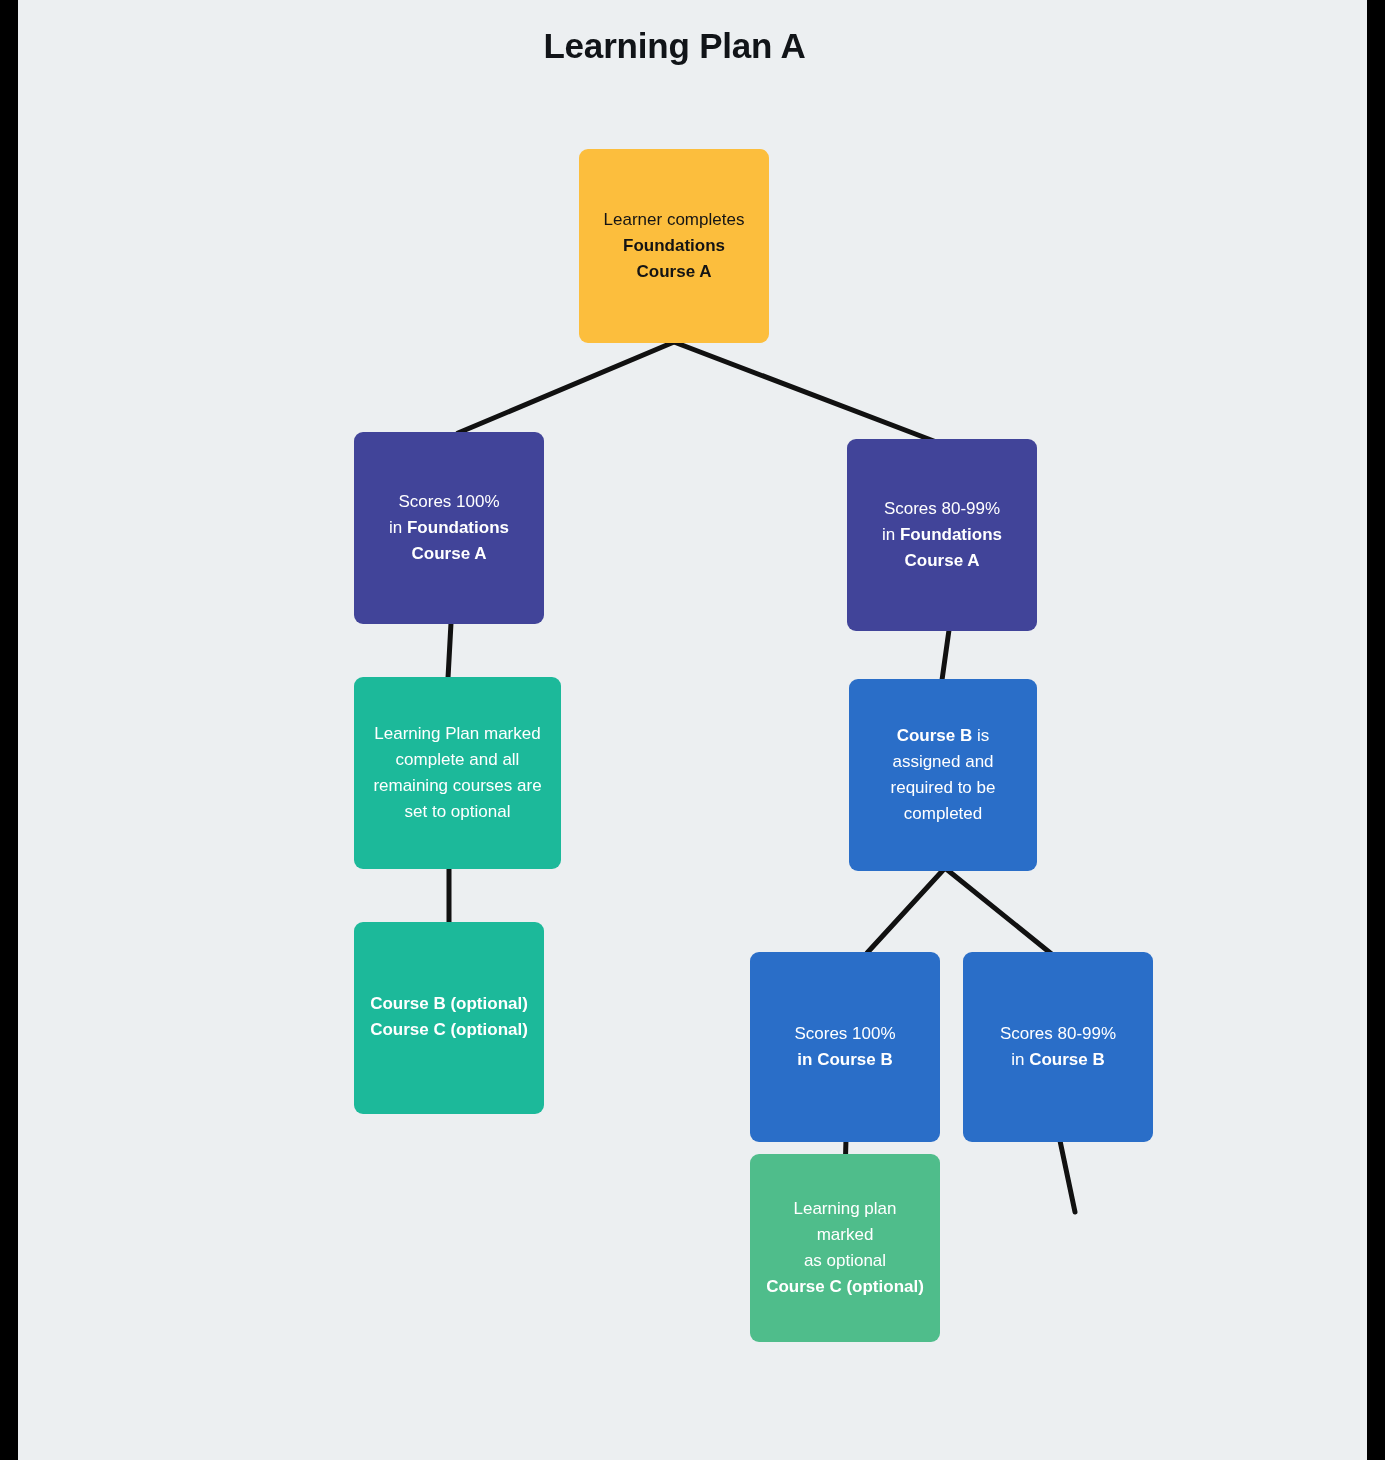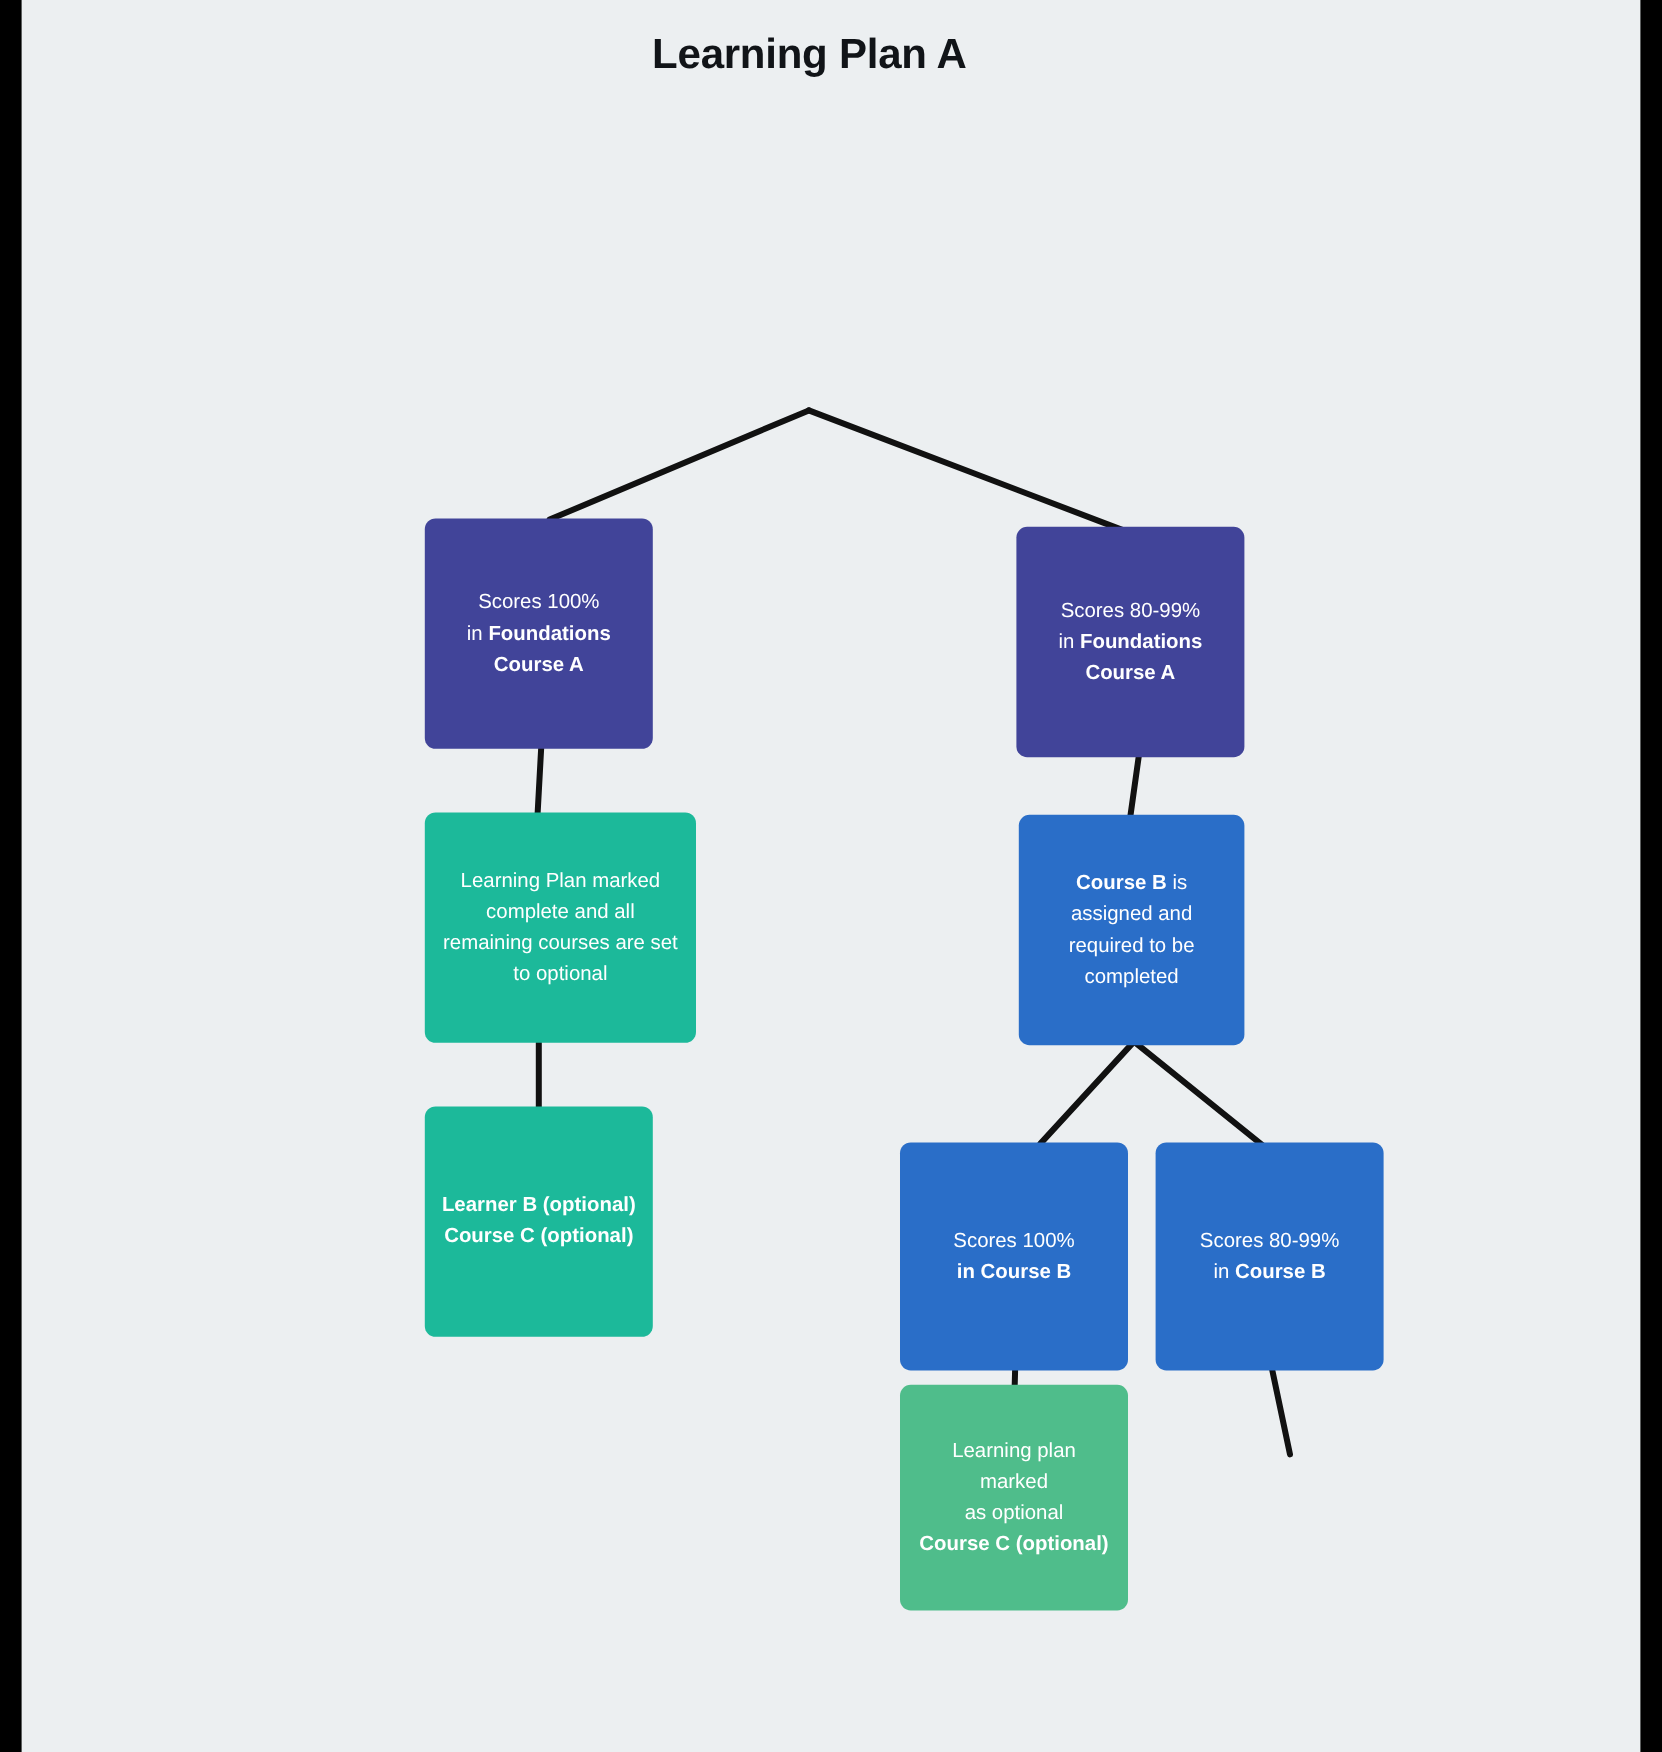--- a/index.html
+++ b/index.html
@@ -85,42 +85,48 @@
       <line x1="469" y1="623" x2="466" y2="678"></line>
       <line x1="467" y1="869" x2="467" y2="923"></line>
       <line x1="967" y1="630" x2="960" y2="680"></line>
       <line x1="963" y1="868" x2="885" y2="953"></line>
       <line x1="963" y1="868" x2="1077" y2="960"></line>
       <line x1="864" y1="1139" x2="862" y2="1212"></line>
       <line x1="1077" y1="1136" x2="1093" y2="1212"></line>
     </g>
   </svg>
 
+  <div class="node start" style="left:597px; top:149px; width:190px; height:194px;">
+    <span class="txt">
+      <span>Learner completes</span><br>
+      <b>Foundations Course A</b>
+    </span>
+  </div>
 
   <div class="node branch" style="left:372px; top:432px; width:190px; height:192px;">
     <span class="txt">
       <span>Scores 100%</span><br>
       <span>in </span><b>Foundations Course A</b>
     </span>
   </div>
 
   <div class="node branch" style="left:865px; top:439px; width:190px; height:192px;">
     <span class="txt">
       <span>Scores 80-99%</span><br>
       <span>in </span><b>Foundations Course A</b>
     </span>
   </div>
 
-  <div class="node teal" style="left:372px; top:677px; width:226px; height:192px;">
+  <div class="node teal" style="left:372px; top:677px; width:207px; height:192px;">
     <span class="txt">Learning Plan marked complete and all remaining courses are set to optional</span>
   </div>
 
   <div class="node teal align-upper" style="left:372px; top:922px; width:190px; height:192px; padding-top:69px;">
     <span class="txt">
-      <b>Learner B (optional)</b><br>
+      <b>Course B (optional)</b><br>
       <b>Course C (optional)</b>
     </span>
   </div>
 
   <div class="node blue" style="left:867px; top:679px; width:188px; height:192px;">
     <span class="txt">
       <b>Course B</b><span> is assigned and required to be completed</span>
     </span>
   </div>
 

